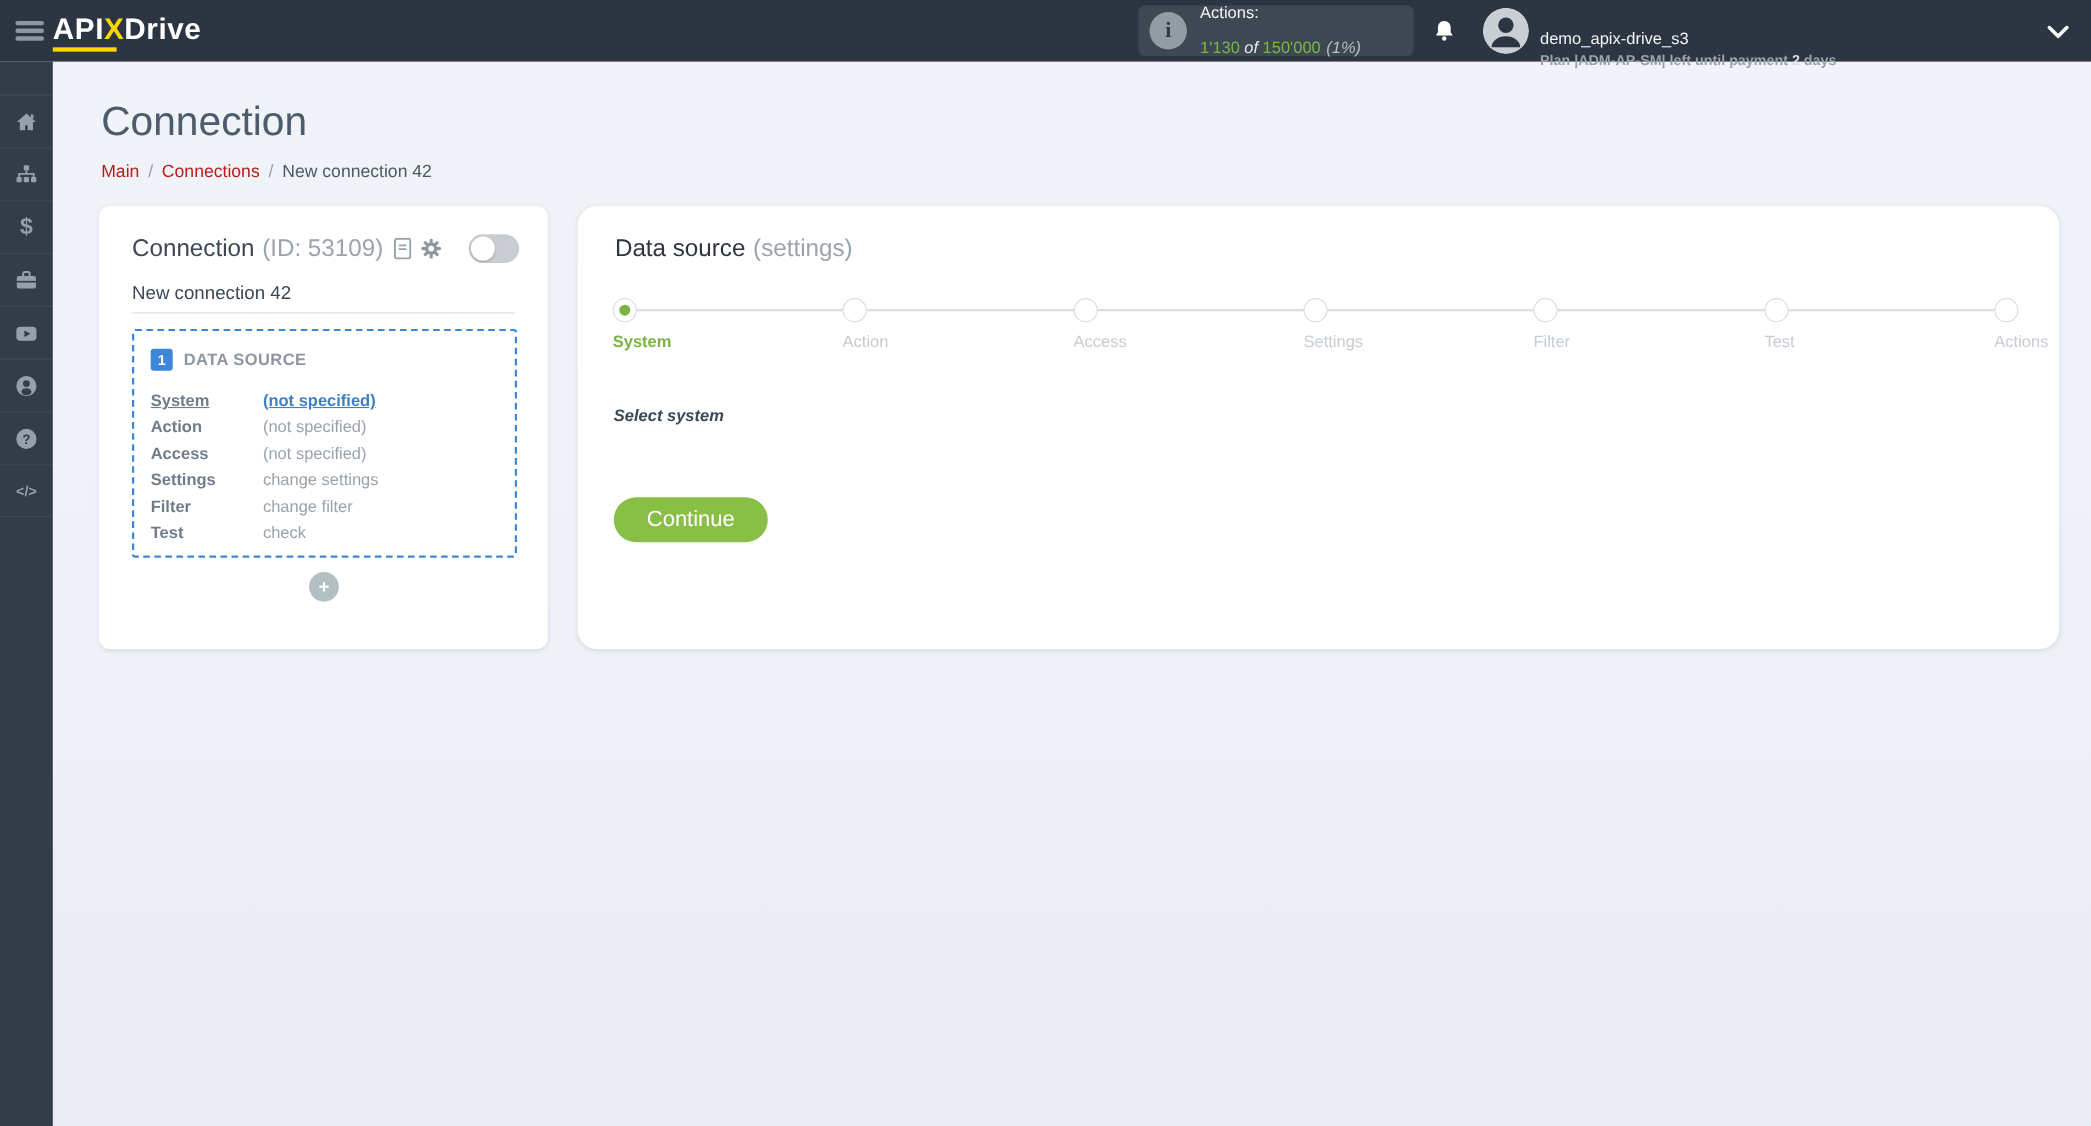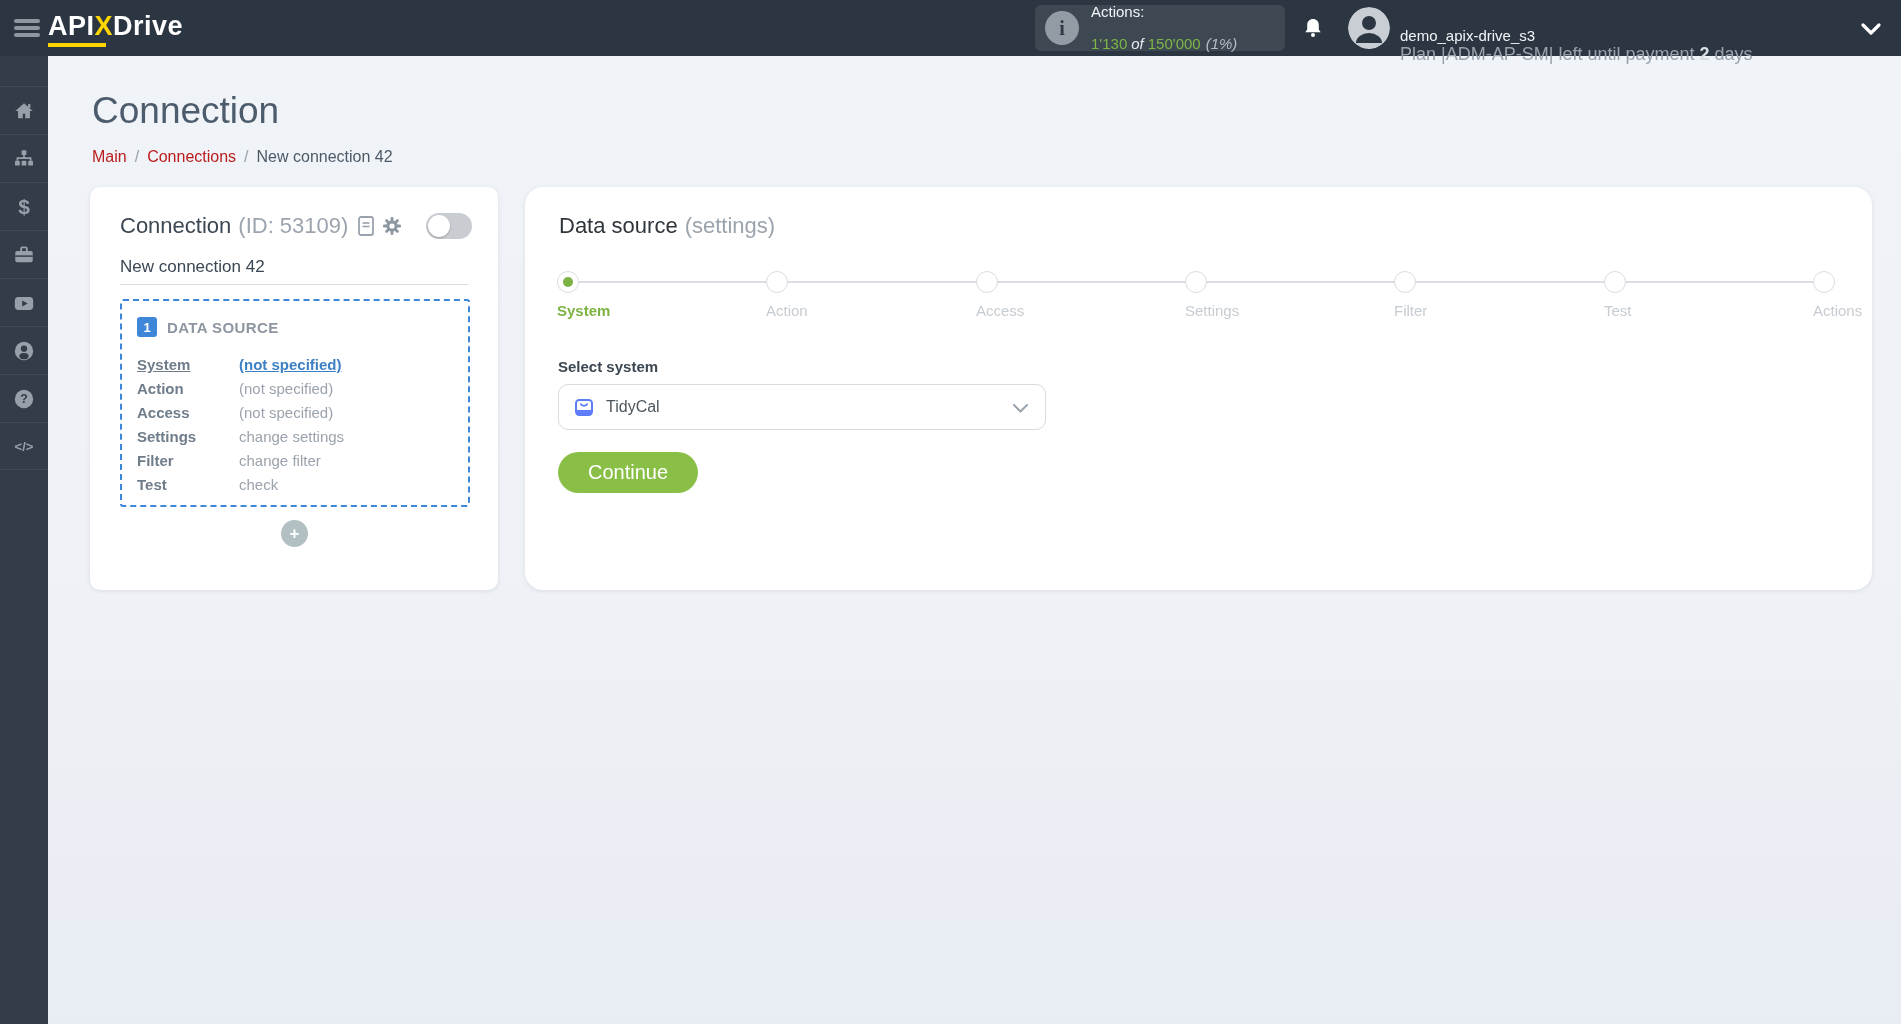--- a/index.html
+++ b/index.html
@@ -20,21 +20,21 @@
   .actions-line1 { color:#f2f4f6; }
   .actions-line2 { margin-top:16px; }
   .green-num { color:#7cb644; }
   .of-word { color:#e6e9ec; font-style:italic; margin:0 4px; }
   .pct { color:#b6bdc5; font-style:italic; margin-left:5px; }
 
   .bell { position:absolute; left:1301px; top:16px; width:24px; height:24px; cursor:pointer; }
   .avatar { position:absolute; left:1348px; top:7px; width:42px; height:42px; border-radius:50%; overflow:hidden; cursor:pointer; }
   .user-block { position:absolute; left:1400px; top:26px; cursor:pointer; }
   .user-name { color:#f2f4f6; font-size:15px; line-height:19px; }
-  .user-plan { color:#99a2ac; font-size:18px; line-height:17px; margin-top:1px; }
+  .user-plan { color:#99a2ac; font-size:13px; line-height:17px; margin-top:1px;font-weight:bold; }
   .user-plan b { color:#d9dee3; }
   .top-chevron { position:absolute; left:1860px; top:22px; cursor:pointer; }
 
   
   .sidebar { position:absolute; left:0; top:56px; width:48px; height:968px; background:#323d49; z-index:9; }
   .side-cells { position:absolute; left:0; top:30px; width:48px; }
   .side-cell { width:48px; height:48px; display:flex; align-items:center; justify-content:center; border-top:1px solid rgba(255,255,255,0.07); cursor:pointer; }
   .side-cell:last-child { border-bottom:1px solid rgba(255,255,255,0.07); }
   .glyph-ic { color:#97a0aa; font-weight:bold; }
 
@@ -81,21 +81,21 @@
   .dr-title { color:#2f353b; font-weight:500; }
   .dr-sub { color:#9ba4ae; font-weight:400; margin-left:7px; }
 
   .step-line { position:absolute; left:43px; top:94px; width:1256px; height:2px; background:#dadee3; }
   .step-circle { position:absolute; top:84px; width:22px; height:22px; border-radius:50%; background:#ffffff; border:1.5px solid #d8dce1; cursor:pointer; }
   .step-circle .dot { position:absolute; left:50%; top:50%; width:10px; height:10px; margin:-5px 0 0 -5px; border-radius:50%; background:#7cb342; display:none; }
   .step-circle.active .dot { display:block; }
   .step-label { position:absolute; top:115px; font-size:15px; color:#c6ccd1; cursor:pointer; white-space:nowrap; }
   .step-label.active { color:#7cb342; font-weight:bold; }
 
-  .select-label { position:absolute; left:33px; top:171px; font-size:15px; font-weight:bold; color:#3b4753; }
+  .select-label { position:absolute; left:33px; top:183px; font-size:15px; font-weight:bold; color:#3b4753;font-style:italic; }
   .dropdown { position:absolute; left:33px; top:197px; width:488px; height:46px; background:#fff; border:1px solid #d7dce1; border-radius:10px; display:flex; align-items:center; padding-left:14px; cursor:pointer; }
   .dd-text { margin-left:11px; font-size:16px; color:#4d565e; }
   .dd-chevron { position:absolute; right:16px; top:18px; }
   .continue-btn { position:absolute; left:33px; top:265px; width:140px; height:41px; border-radius:21px; background:#8abf47; border:none; color:#ffffff; font-size:20px; font-weight:500; font-family:inherit; cursor:pointer; display:flex; align-items:center; justify-content:center; }
 </style>
 </head>
 <body>
 
 <div class="topbar">
   <div class="hamburger">
@@ -280,26 +280,15 @@
   <div class="step-label active" style="left:32px">System</div>
   <div class="step-label" style="left:241px">Action</div>
   <div class="step-label" style="left:451px">Access</div>
   <div class="step-label" style="left:660px">Settings</div>
   <div class="step-label" style="left:869px">Filter</div>
   <div class="step-label" style="left:1079px">Test</div>
   <div class="step-label" style="left:1288px">Actions</div>
 
   <div class="select-label">Select system</div>
 
-  <div class="dropdown">
-    <svg width="22" height="22" viewBox="0 0 22 22">
-      <rect x="3" y="4" width="16" height="15" rx="3.2" fill="none" stroke="#5f7cfa" stroke-width="2"></rect>
-      <path d="M3.6 14 h14.8 v3 a2.5 2.5 0 0 1 -2.5 2.5 h-9.8 a2.5 2.5 0 0 1 -2.5 -2.5 z" fill="#5f7cfa"></path>
-      <path d="M7.8 8.2 q3.2 3.4 6.4 0" fill="none" stroke="#5f7cfa" stroke-width="1.8" stroke-linecap="round"></path>
-    </svg>
-    <span class="dd-text">TidyCal</span>
-    <svg class="dd-chevron" width="17" height="11" viewBox="0 0 17 11">
-      <polyline points="2,2 8.5,8.5 15,2" fill="none" stroke="#9aa3ad" stroke-width="2" stroke-linecap="round" stroke-linejoin="round"></polyline>
-    </svg>
-  </div>
 
   <button class="continue-btn">Continue</button>
 </div>
 
 </body></html>

